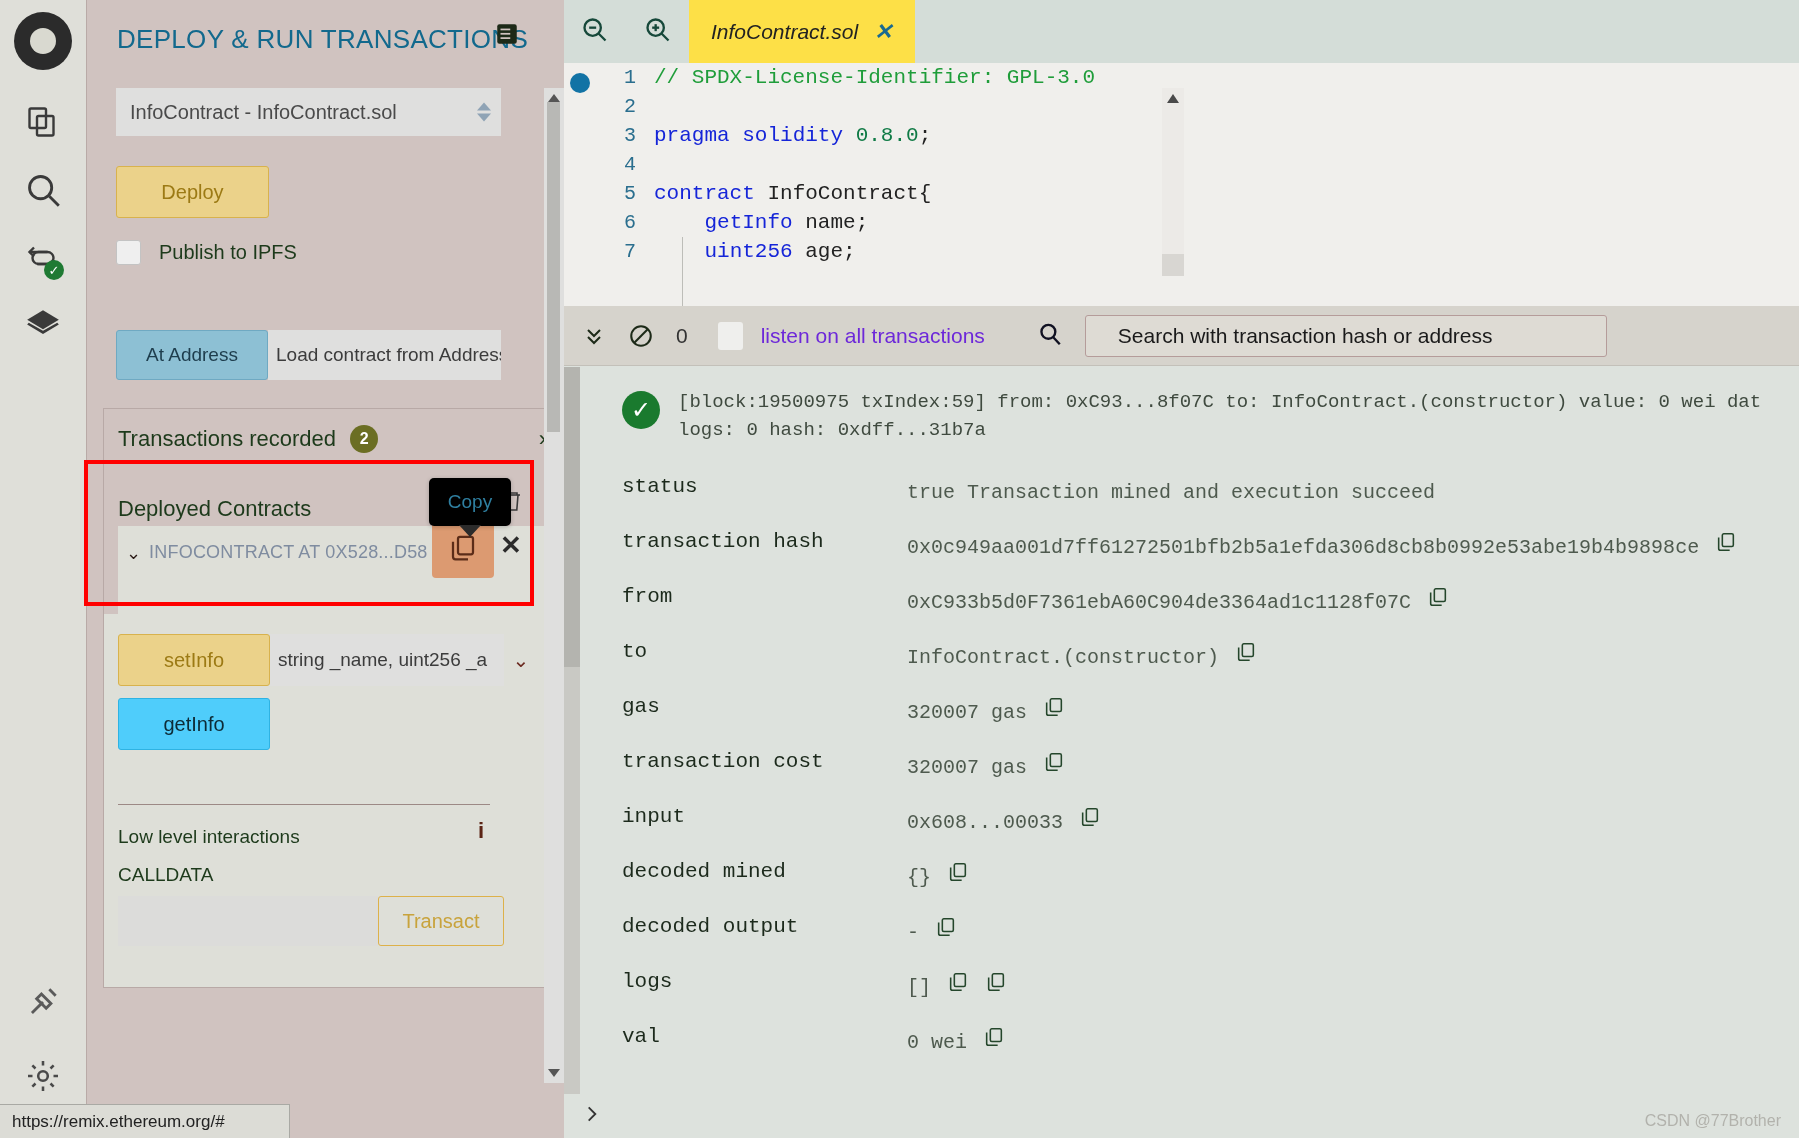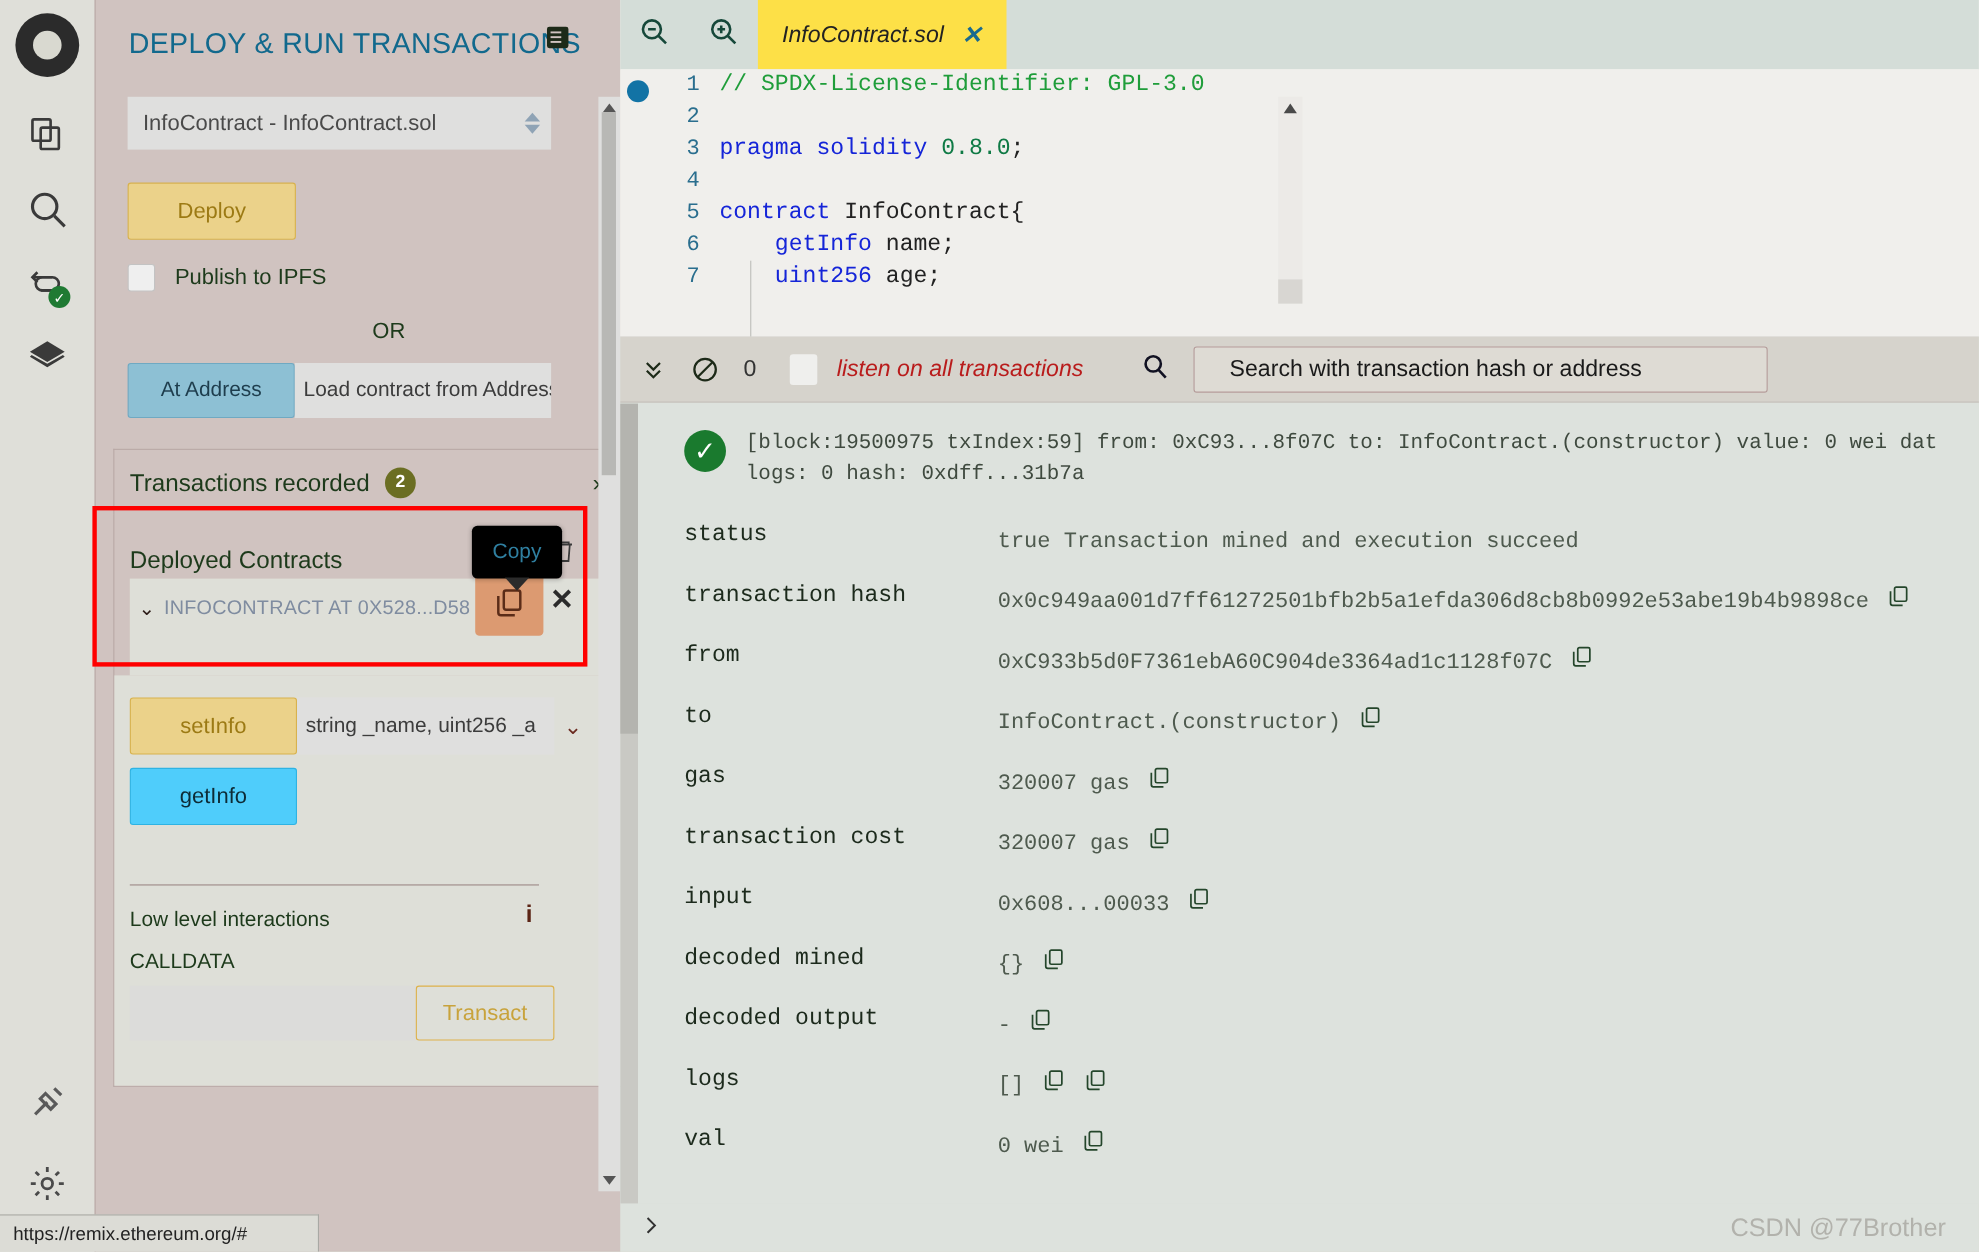--- a/index.html
+++ b/index.html
@@ -228,21 +228,21 @@
     position:absolute; left: 564px; top: 306px; right: 0; bottom: 0;
     background: #dde2dd;
   }
   .term-bar {
     position:absolute; left: 0; top:0; right:0; height: 60px; background:#d6d3cc;
     display:flex; align-items:center; border-bottom: 1px solid #c3c0b9;
   }
   .term-icon { margin-left: 18px; color:#1d2a18; display:flex; align-items:center;}
   .term-count { margin-left: 22px; font-size: 21px; color:#333; }
   .term-chk { margin-left: 30px; width: 25px; height: 28px; background:#efefed; border-radius:3px; }
-  .term-chk-lbl { margin-left: 18px; font-size: 21px; color:#b91c1c;font-style:italic; }
+  .term-chk-lbl { margin-left: 18px; font-size: 21px; color:#6d28d9; }
   .term-search-icon { margin-left: 52px; color:#123; }
   .term-search {
     margin-left: 22px; width: 522px; height: 42px; background:#dedbd4;
     border: 1px solid #b59c9a; border-radius: 3px;
     display:flex; align-items:center; padding-left: 32px;
     font-size: 21px; color:#1a1a1a;
   }
 
   .term-body {
     position:absolute; left: 0; top: 61px; right:0; bottom: 44px;
@@ -260,21 +260,21 @@
          font-family:"Liberation Mono", monospace; }
   .row .k { width: 285px; font-size: 21px; color:#1c2a1c; }
   .row .v { font-size: 20px; color:#4e5a4e; white-space:nowrap;margin-top:12px; }
   .cp { margin-left: 16px; color:#24462b; display:inline-flex; vertical-align: middle;}
 
   .term-foot {
     position:absolute; left: 0; bottom: 0; right: 0; height: 44px;
     display:flex; align-items:center; padding-left: 18px; color:#222;
   }
   .watermark {
-    position:absolute; right: 30px; bottom: 8px; color:#b2b2ac; font-size: 23px;
+    position:absolute; right: 18px; bottom: 8px; color:#b2b2ac; font-size: 16px;
     font-family:"Liberation Sans", sans-serif;
   }
   .term-scroll {
     position:absolute; left: 0; top: 61px; width: 16px; bottom: 44px; background:#c9c9c4;
   }
   .term-scroll .t { position:absolute; left:0; top: 0; width:16px; height: 300px; background:#b4b4af; }
 </style>
 </head>
 <body>
 
@@ -345,21 +345,20 @@
       </span>
     </div>
 
     <div class="btn-deploy">Deploy</div>
 
     <div class="ipfs-row">
       <span class="chk"></span>
       <span class="ipfs-label">Publish to IPFS</span>
     </div>
 
-    <div class="or-text">OR</div>
 
     <div class="ataddr-row">
       <div class="btn-ataddr">At Address</div>
       <div class="ataddr-input">Load contract from Address</div>
     </div>
 
     <div class="txrec">
       <span class="txrec-label">Transactions recorded</span>
       <span class="txrec-badge">2</span>
       <span class="txrec-chev">›</span>

